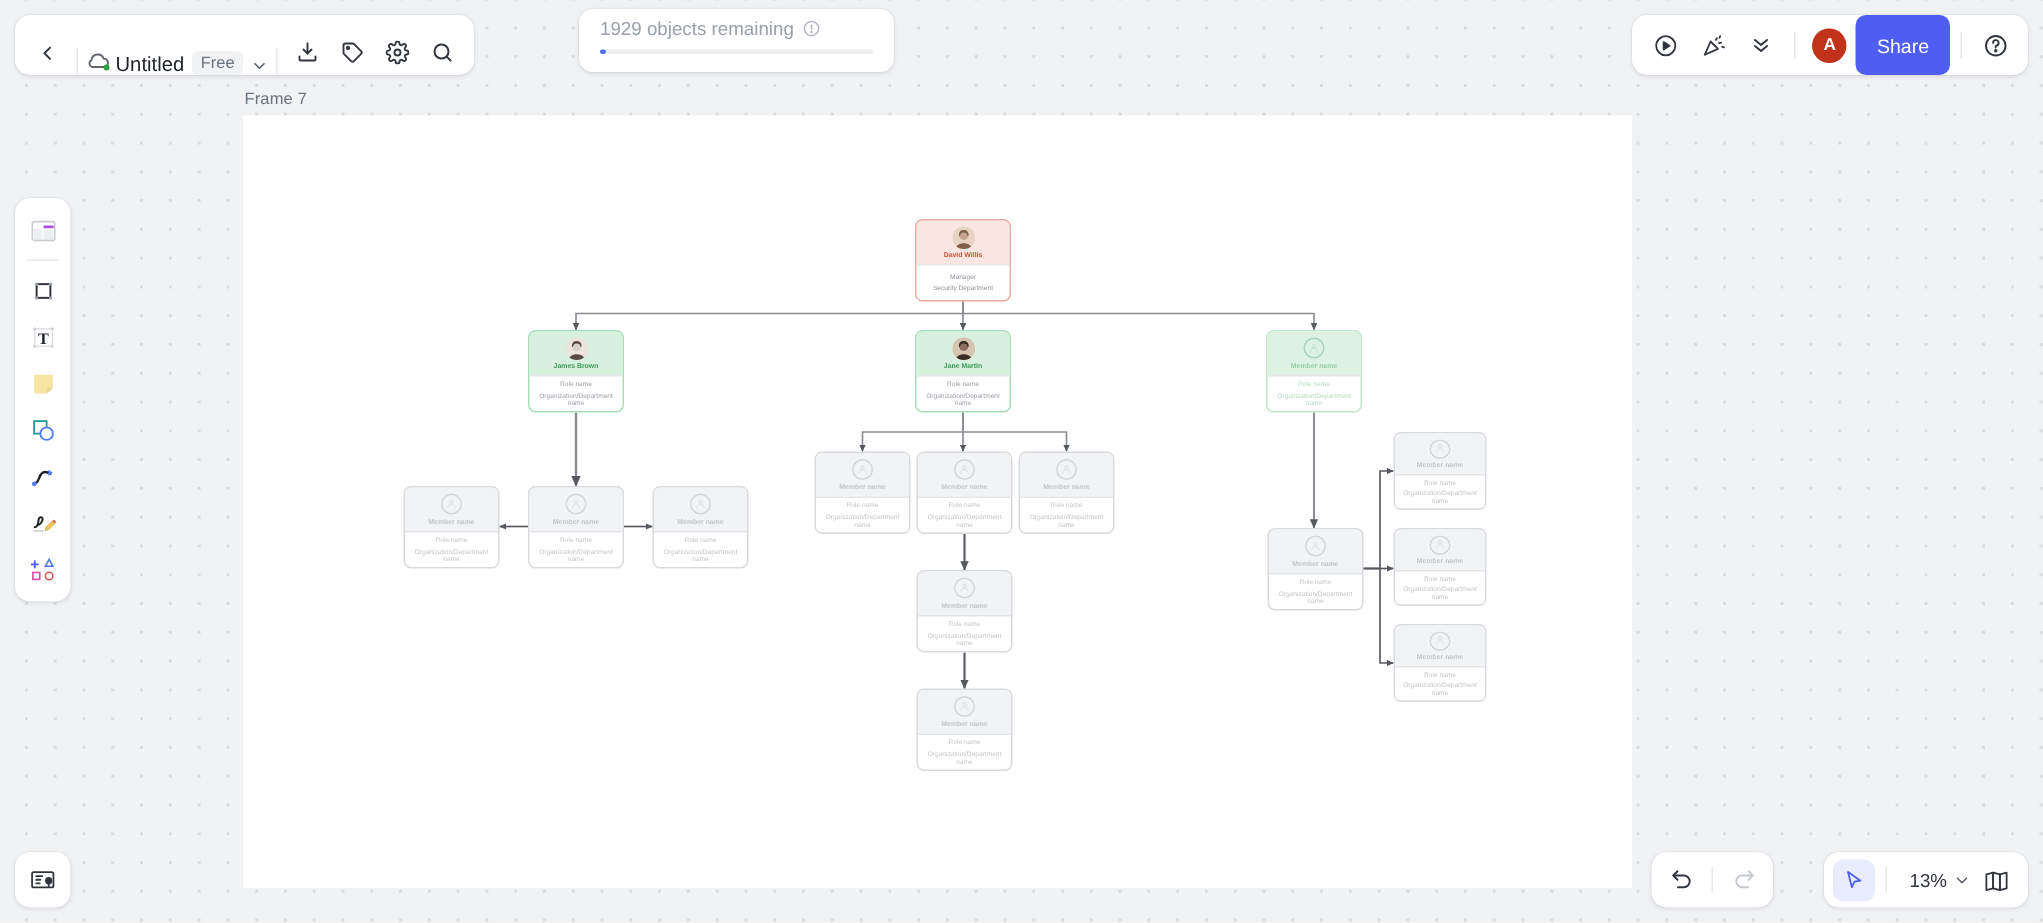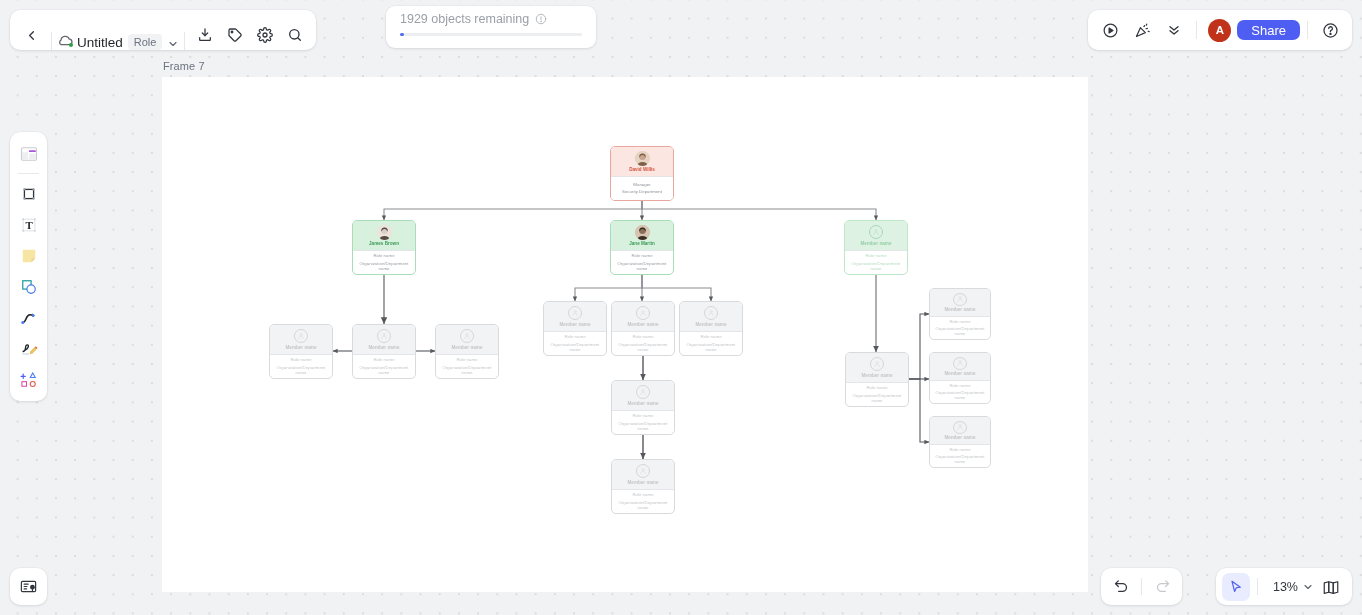--- a/index.html
+++ b/index.html
@@ -81,21 +81,21 @@
     box-shadow: 0 1px 3px rgba(16,24,40,.10), 0 0 0 .5px rgba(16,24,40,.04);
   }
   .avatar {
     width: 23px; height: 23px; border-radius: 50%;
     background: #c0331a; color: #fff; font-size: 11.5px; font-weight: bold;
     display: flex; align-items: center; justify-content: center;
     margin: 0 4px;
   }
   .share-btn {
     background: #4f5ef2; color: #fff; font-size: 13px;
-    border: none; border-radius: 7px; height: 20px; padding: 0 14px;
+    border: none; border-radius: 7px; height: 40px; padding: 0 14px;
     cursor: pointer;
   }
 
   
   .rail {
     position: absolute; left: 10px; top: 132px;
     width: 37px;
     background: #fff; border-radius: 10px;
     padding: 7px 0;
     display: flex; flex-direction: column; align-items: center; gap: 2px;
@@ -497,21 +497,21 @@
         </svg>
     </button>
     <div class="tb-sep"></div>
     <span style="display:flex;align-items:center;position:relative;">
       <svg width="17" height="17" viewBox="0 0 24 24" fill="none" stroke="#62666d" stroke-width="1.8" stroke-linecap="round" stroke-linejoin="round">
           <path d="M18 16.5a4 4 0 0 0-.8-7.9A6 6 0 0 0 5.6 10 3.6 3.6 0 0 0 6 16.5z"></path>
         </svg>
       <i style="position:absolute;right:1px;bottom:3px;width:4.5px;height:4.5px;border-radius:50%;background:#2ea043;"></i>
     </span>
     <span class="doc-title">Untitled</span>
-    <span class="badge-free">Role</span>
+    <span class="badge-free">Free</span>
     <span class="chev">
       <svg width="12" height="12" viewBox="0 0 24 24" fill="none" stroke="currentColor" stroke-width="2.2" stroke-linecap="round" stroke-linejoin="round">
           <polyline points="6 9 12 15 18 9"></polyline>
         </svg>
     </span>
     <div class="tb-sep"></div>
     <button class="tb-btn">
       <svg width="16" height="16" viewBox="0 0 24 24" fill="none" stroke="currentColor" stroke-width="1.9" stroke-linecap="round" stroke-linejoin="round">
           <path d="M12 3v10"></path>
           <polyline points="8 9 12 13 16 9"></polyline>

